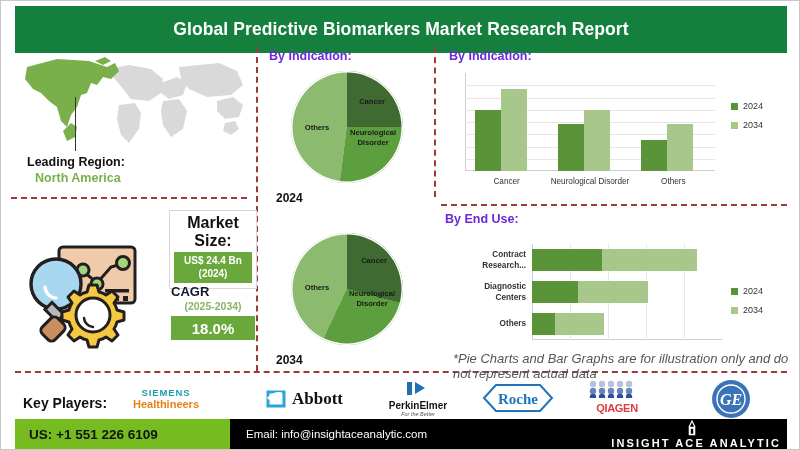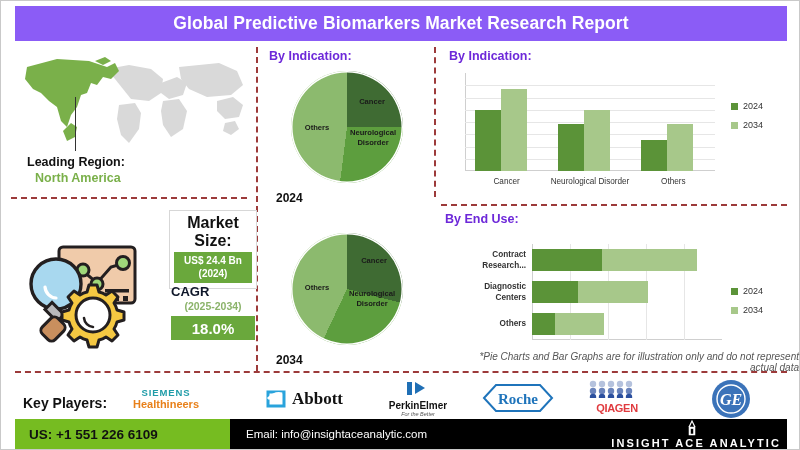--- a/index.html
+++ b/index.html
@@ -1,20 +1,20 @@
 <!DOCTYPE html>
 <html><head>
 <meta charset="utf-8">
 <style>
   html,body{margin:0;padding:0;background:#fff;}
   body{width:800px;height:450px;font-family:"Liberation Sans",sans-serif;overflow:hidden;}
   #page{position:relative;width:800px;height:450px;box-sizing:border-box;border:1px solid #c9c9c9;background:#fff;}
 
   
-  .header-bar{position:absolute;left:14px;top:5px;width:772px;height:35px;background:#8b5cf6;display:flex;align-items:center;justify-content:center;}
+  .header-bar{position:absolute;left:14px;top:5px;width:772px;height:47px;background:#15803d;display:flex;align-items:center;justify-content:center;}
   .header-bar .title{color:#fff;font-size:17.5px;font-weight:bold;letter-spacing:.1px;}
 
   
   .vdash{position:absolute;border-left:2px dashed #9c3a3a;}
   .hdash{position:absolute;border-top:2px dashed #9c3a3a;}
 
   
   .map-wrap{position:absolute;left:10px;top:48px;width:240px;height:112px;}
   .map-wrap svg{display:block;}
   .leader-line{position:absolute;left:74px;top:96px;width:1px;height:54px;background:#333;}
@@ -43,21 +43,21 @@
   .vgrid-line{position:absolute;top:0;height:100%;border-left:1px solid #e6e6e6;}
   .axis-line{position:absolute;background:#cfcfcf;}
   .vbar{position:absolute;bottom:0;}
   .cat-label{position:absolute;font-size:8.2px;color:#333;text-align:center;line-height:10.5px;}
   .legend{position:absolute;font-size:9px;color:#333;}
   .legend-row{display:flex;align-items:center;margin-bottom:9px;}
   .legend-sw{width:7px;height:7px;margin-right:5px;}
   .hbar-row{position:absolute;height:100%;}
   .hbar{position:absolute;top:0;height:100%;}
   .hcat-label{position:absolute;font-size:8.2px;font-weight:bold;color:#333;text-align:right;line-height:11px;}
-  .footnote{position:absolute;font-size:10px;font-style:italic;color:#555;text-align:right;}
+  .footnote{position:absolute;font-size:13px;font-style:italic;color:#555;}
 
   
   .kp-label{position:absolute;left:22px;top:394px;font-size:14px;font-weight:bold;color:#111;}
   .logo{position:absolute;text-align:center;}
   .siemens1{font-size:9.5px;font-weight:bold;color:#1f9ca8;letter-spacing:.9px;line-height:11px;}
   .siemens2{font-size:11px;font-weight:bold;color:#e8801a;line-height:12px;}
   .abbott-txt{font-size:17px;font-weight:bold;color:#111;font-family:"Liberation Serif",serif;}
   .pe1{font-size:10px;font-weight:bold;color:#111;}
   .pe2{font-size:5.5px;font-style:italic;color:#555;}
   .qiagen{font-size:11px;font-weight:bold;color:#e03a3e;letter-spacing:-.3px;}

